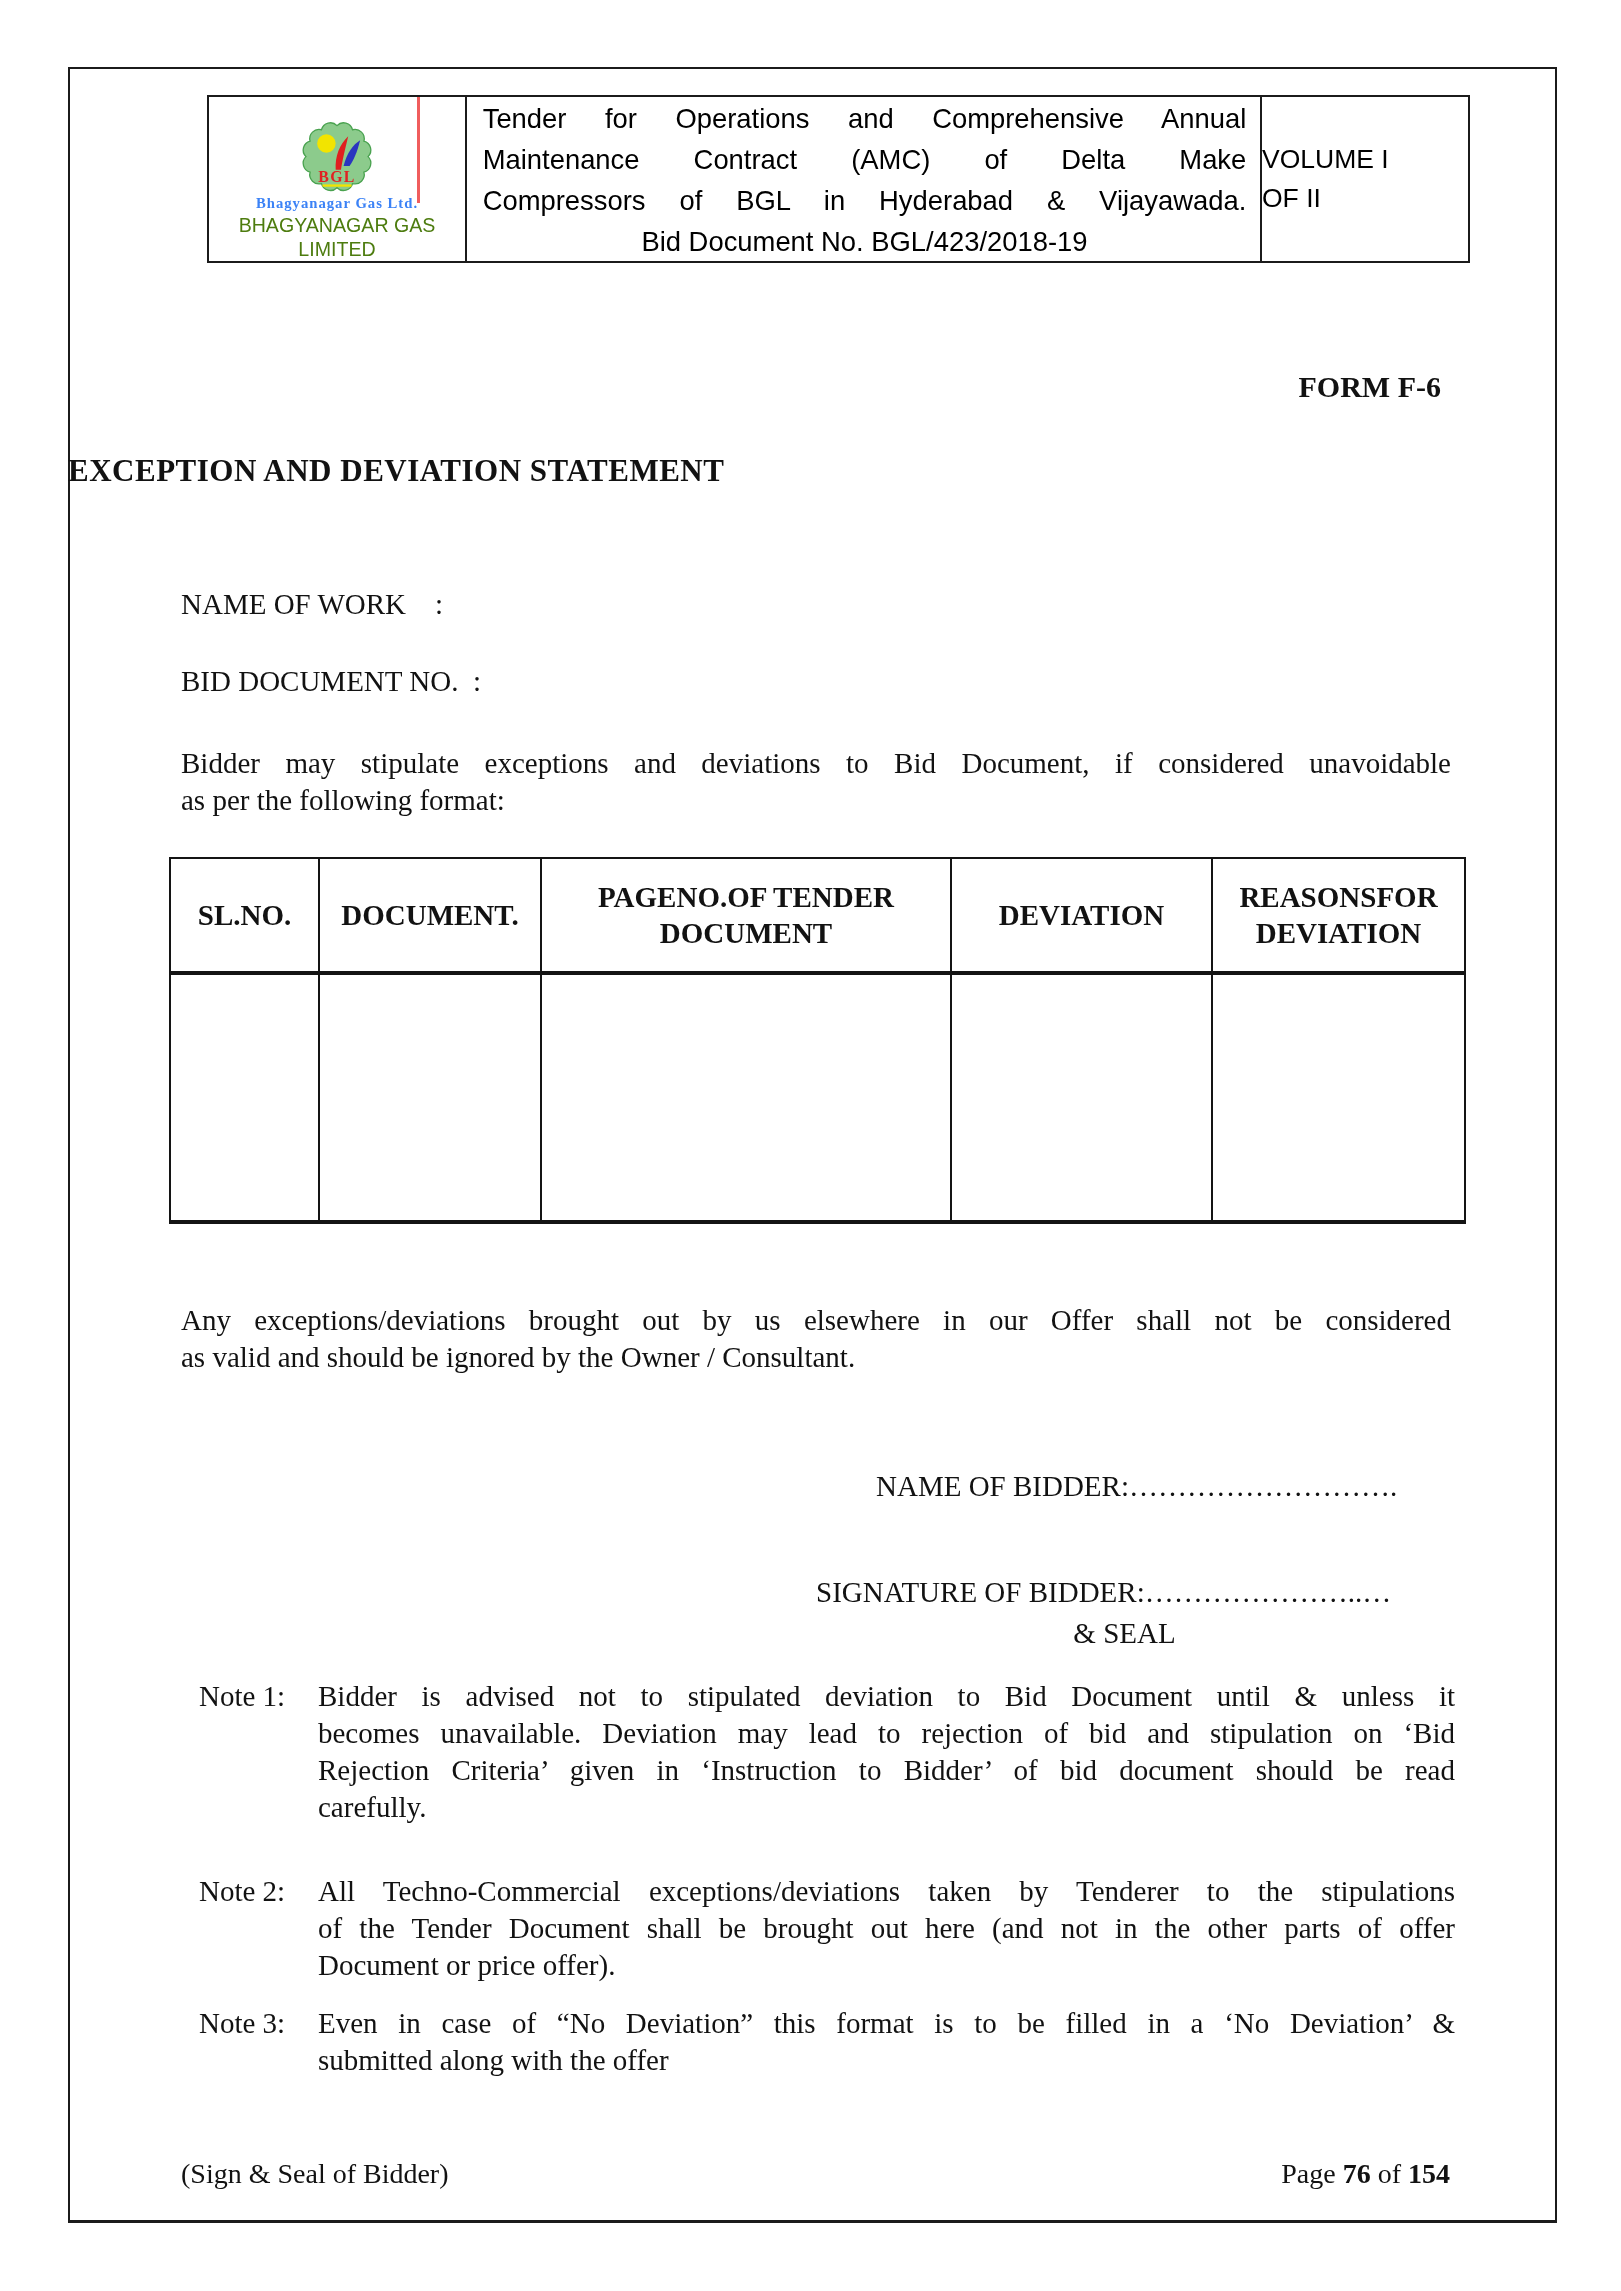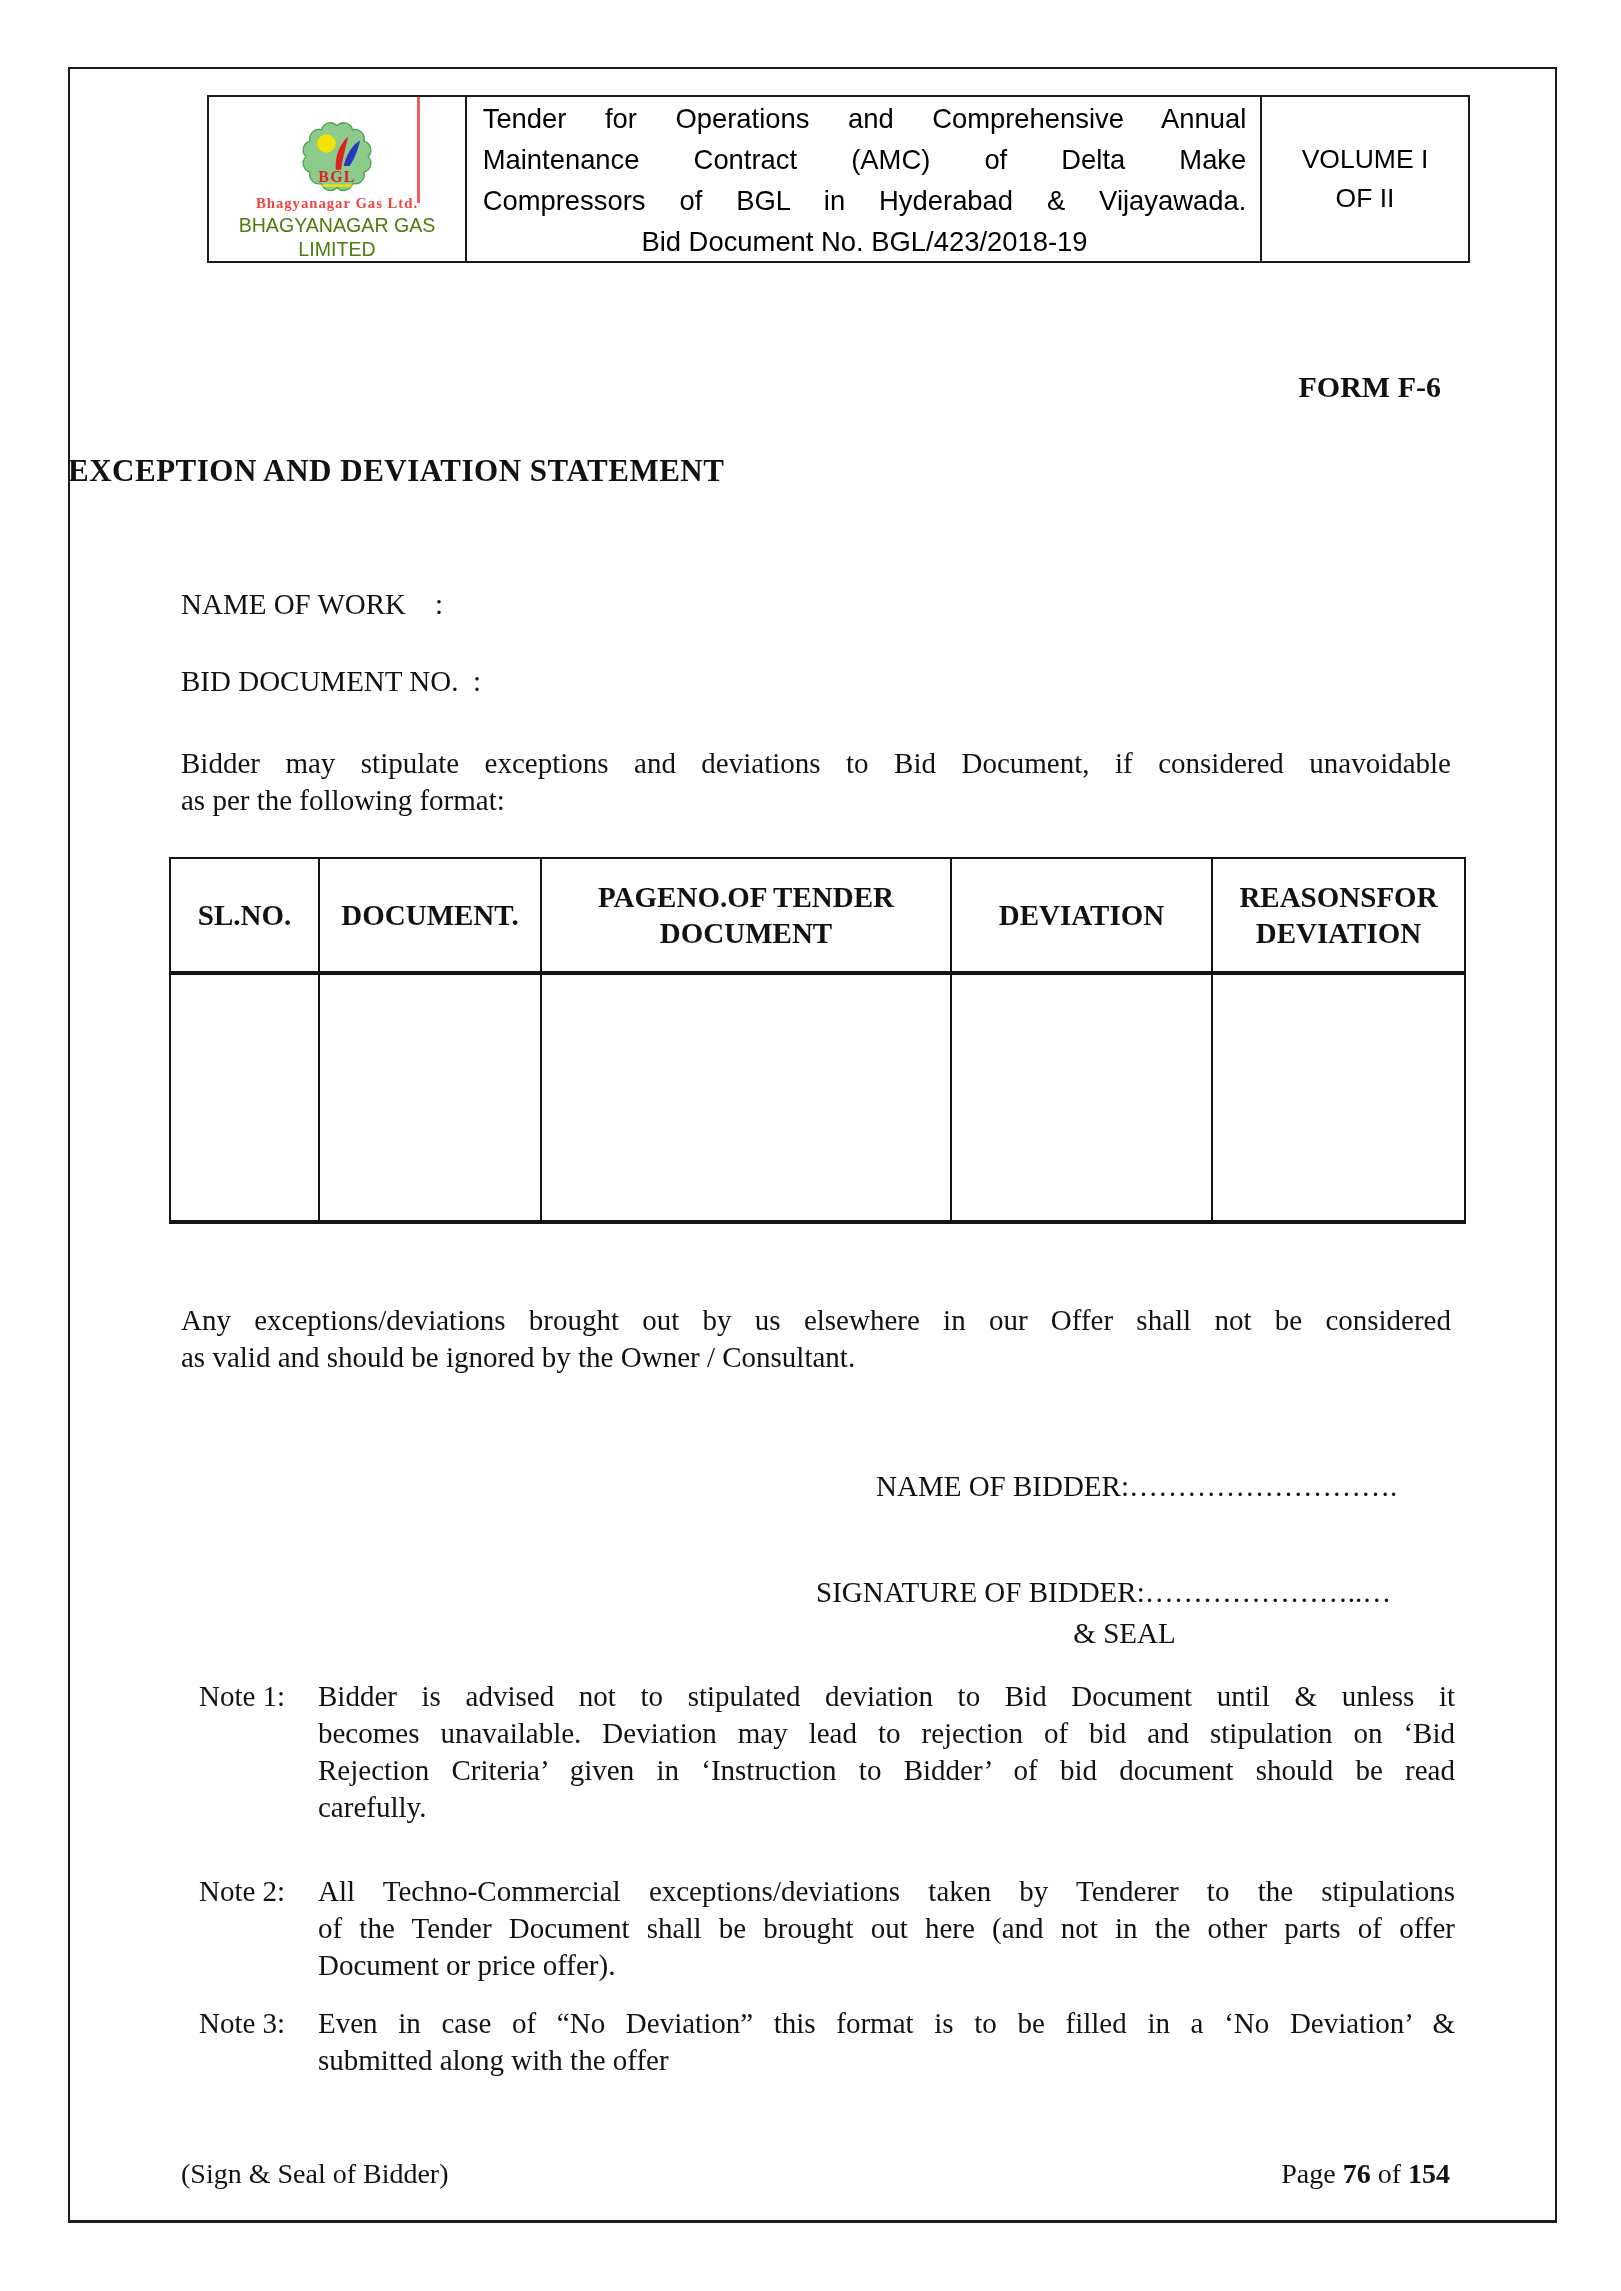--- a/index.html
+++ b/index.html
@@ -8,29 +8,29 @@
   .frame{position:absolute;left:68px;top:67px;width:1489px;height:2156px;
          border:2px solid #1b1b1b;border-bottom-width:3.9px;box-sizing:border-box;}
 
   
   .header-table{position:absolute;left:207px;top:95px;width:1263px;height:168px;
                 border:2px solid #1b1b1b;box-sizing:border-box;display:flex;
                 font-family:"Liberation Sans",sans-serif;color:#000;}
   .logo-cell{position:relative;width:256px;box-sizing:border-box;display:flex;
              flex-direction:column;align-items:center;padding-top:20px;}
   .red-rule{position:absolute;right:45px;top:0;width:2.9px;height:106px;background:#f05d5d;}
-  .logo-subtext{font-size:14.7px;line-height:15.7px;color:#ef4444;font-family:"Liberation Serif",serif;
+  .logo-subtext{font-size:14.7px;line-height:15.7px;color:#3b82f6;font-family:"Liberation Serif",serif;
                 font-weight:bold;letter-spacing:1px;margin-top:0px;}
   .company-name{font-size:19.6px;line-height:23.5px;text-align:center;margin-top:2px;color:#4d7c0f;}
   .title-cell{width:797px;box-sizing:border-box;border-left:2px solid #1b1b1b;
               border-right:2px solid #1b1b1b;padding:1px 13.7px 0 15.7px;
               font-size:27.4px;line-height:41px;}
   .title-line{text-align:justify;text-align-last:justify;white-space:normal;}
   .title-line.center{text-align:center;text-align-last:center;}
-  .volume-cell{flex:1;display:flex;flex-direction:column;align-items:center;
+  .volume-cell{flex:1;display:flex;flex-direction:column;
                justify-content:center;font-size:26.5px;line-height:39px;}
 
   
   .form-no{position:absolute;top:370px;right:180px;font-weight:bold;font-size:30px;}
   .main-title{position:absolute;top:453px;left:68px;width:1489px;
               font-weight:bold;font-size:31px;letter-spacing:0.5px;}
 
   
   .line-row{position:absolute;left:181px;font-size:29px;white-space:pre-wrap;}
   .row-work{top:588px;} .row-biddoc{top:665px;}

